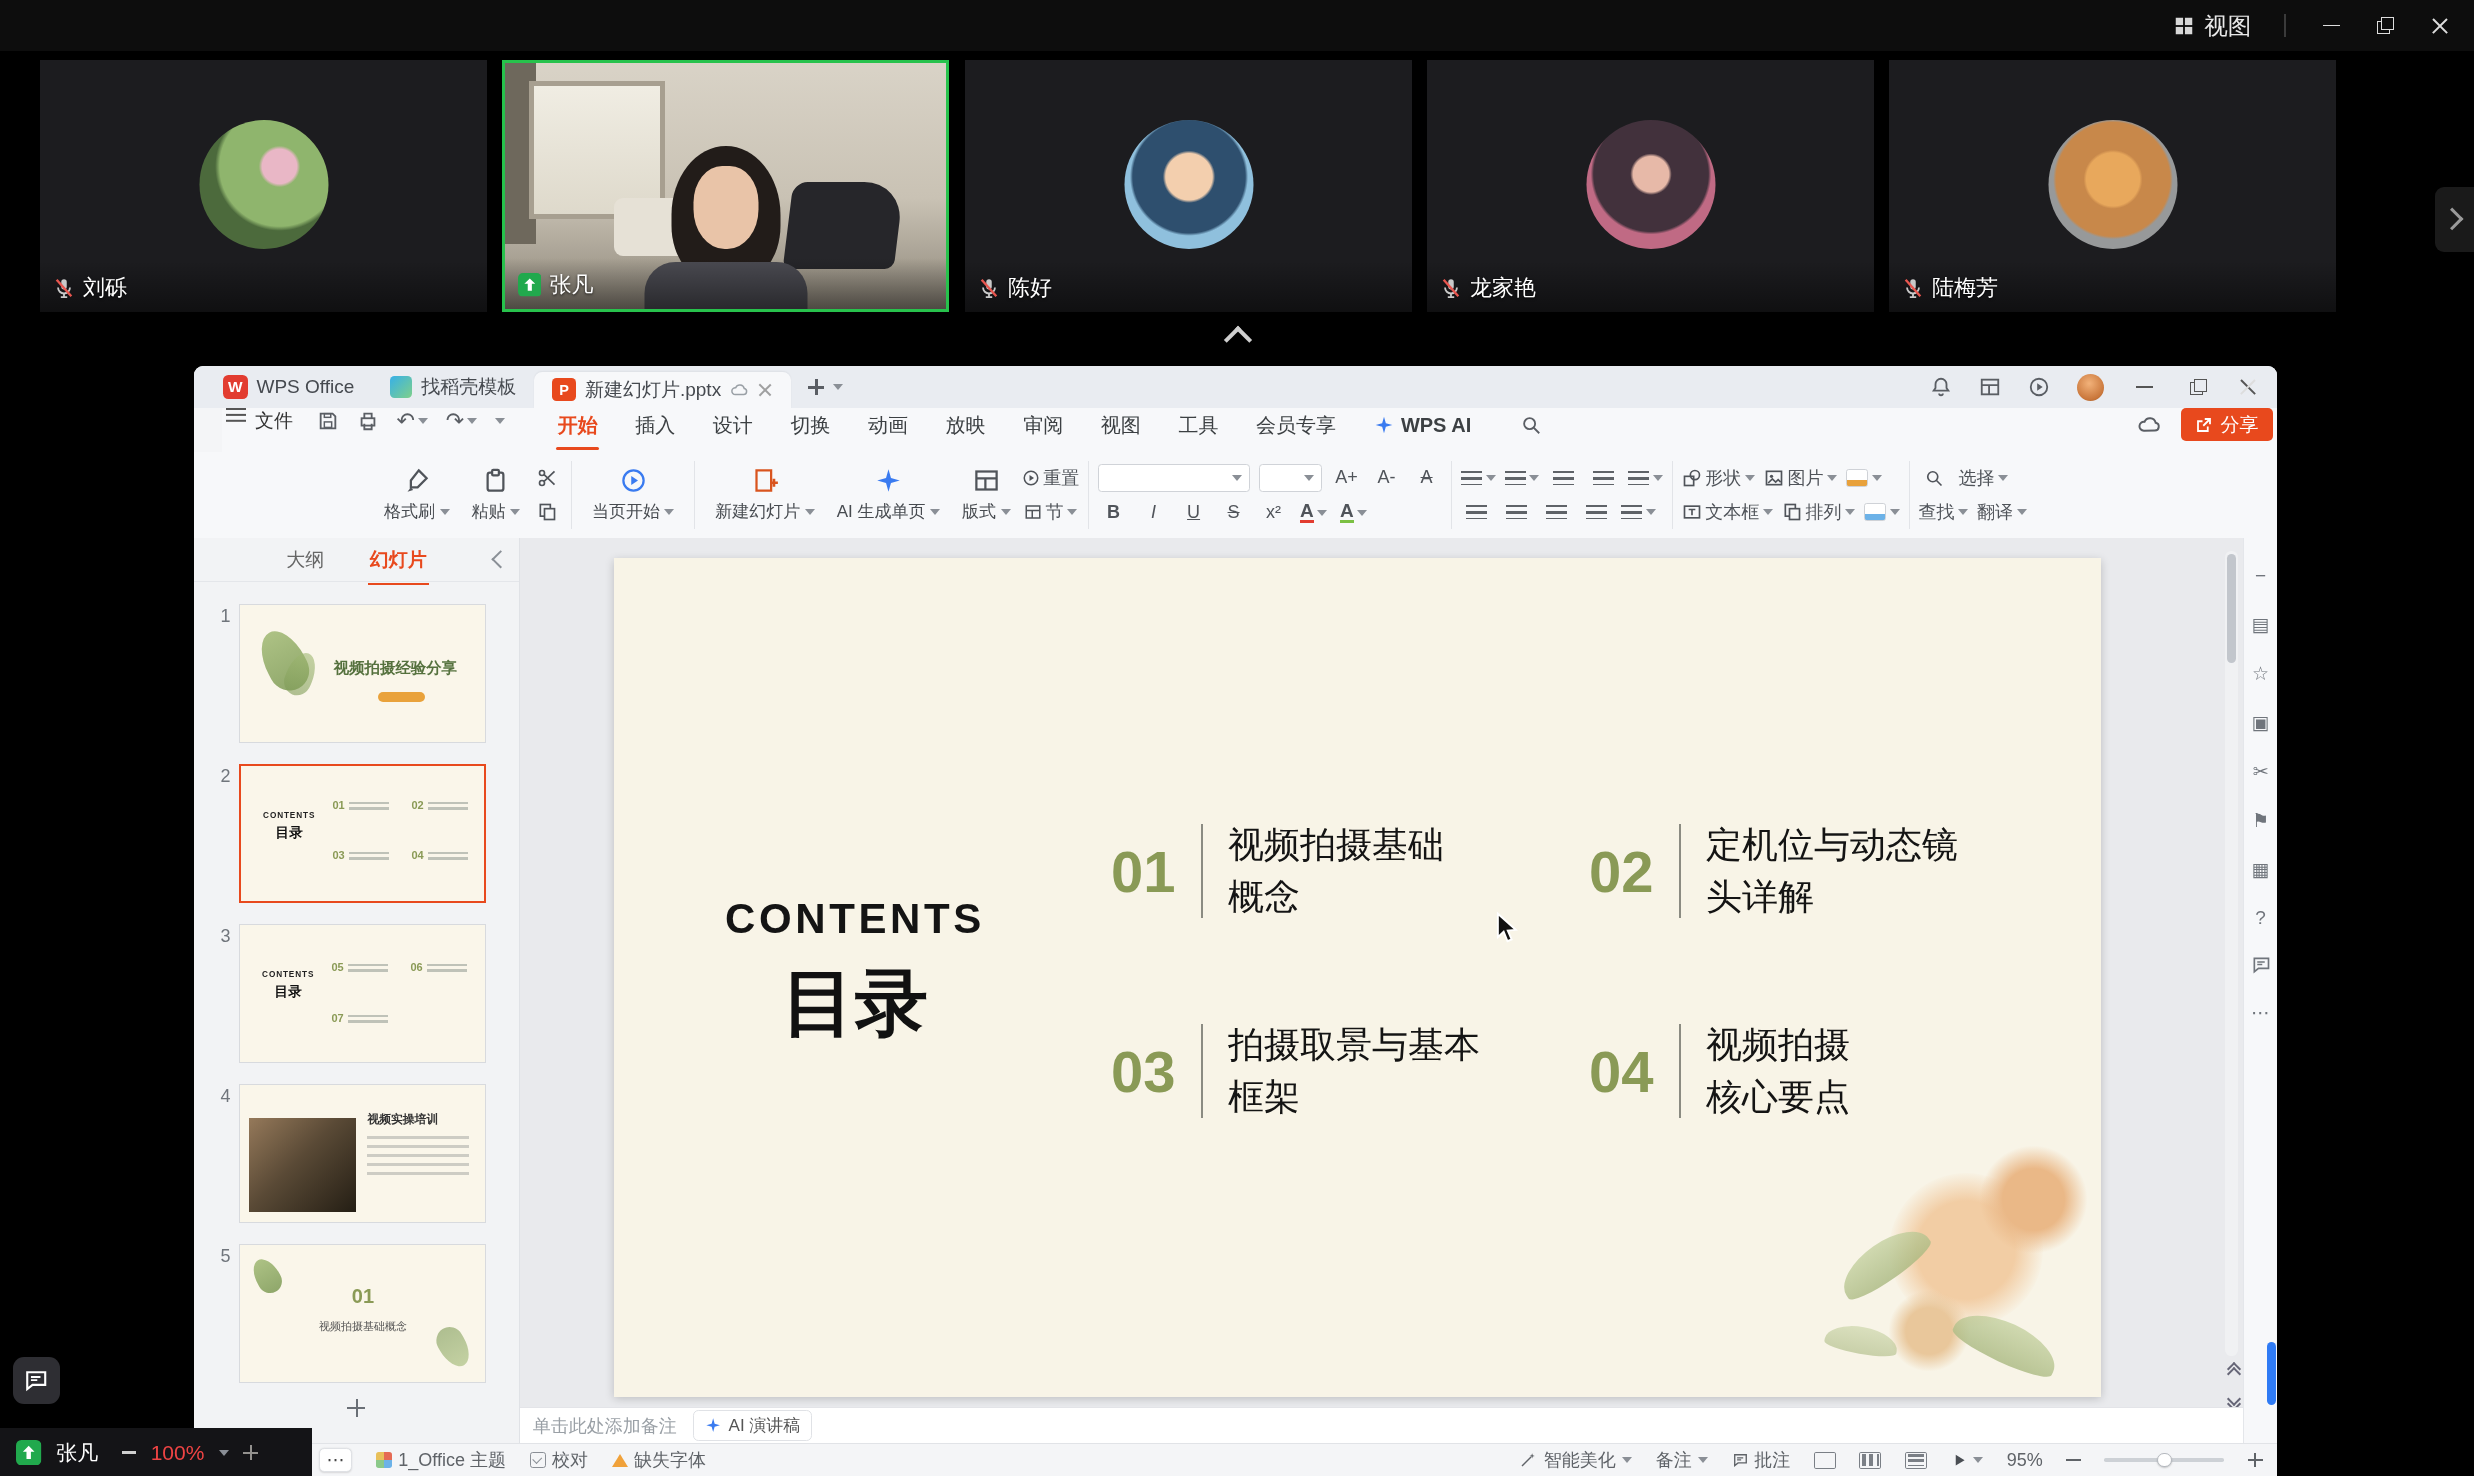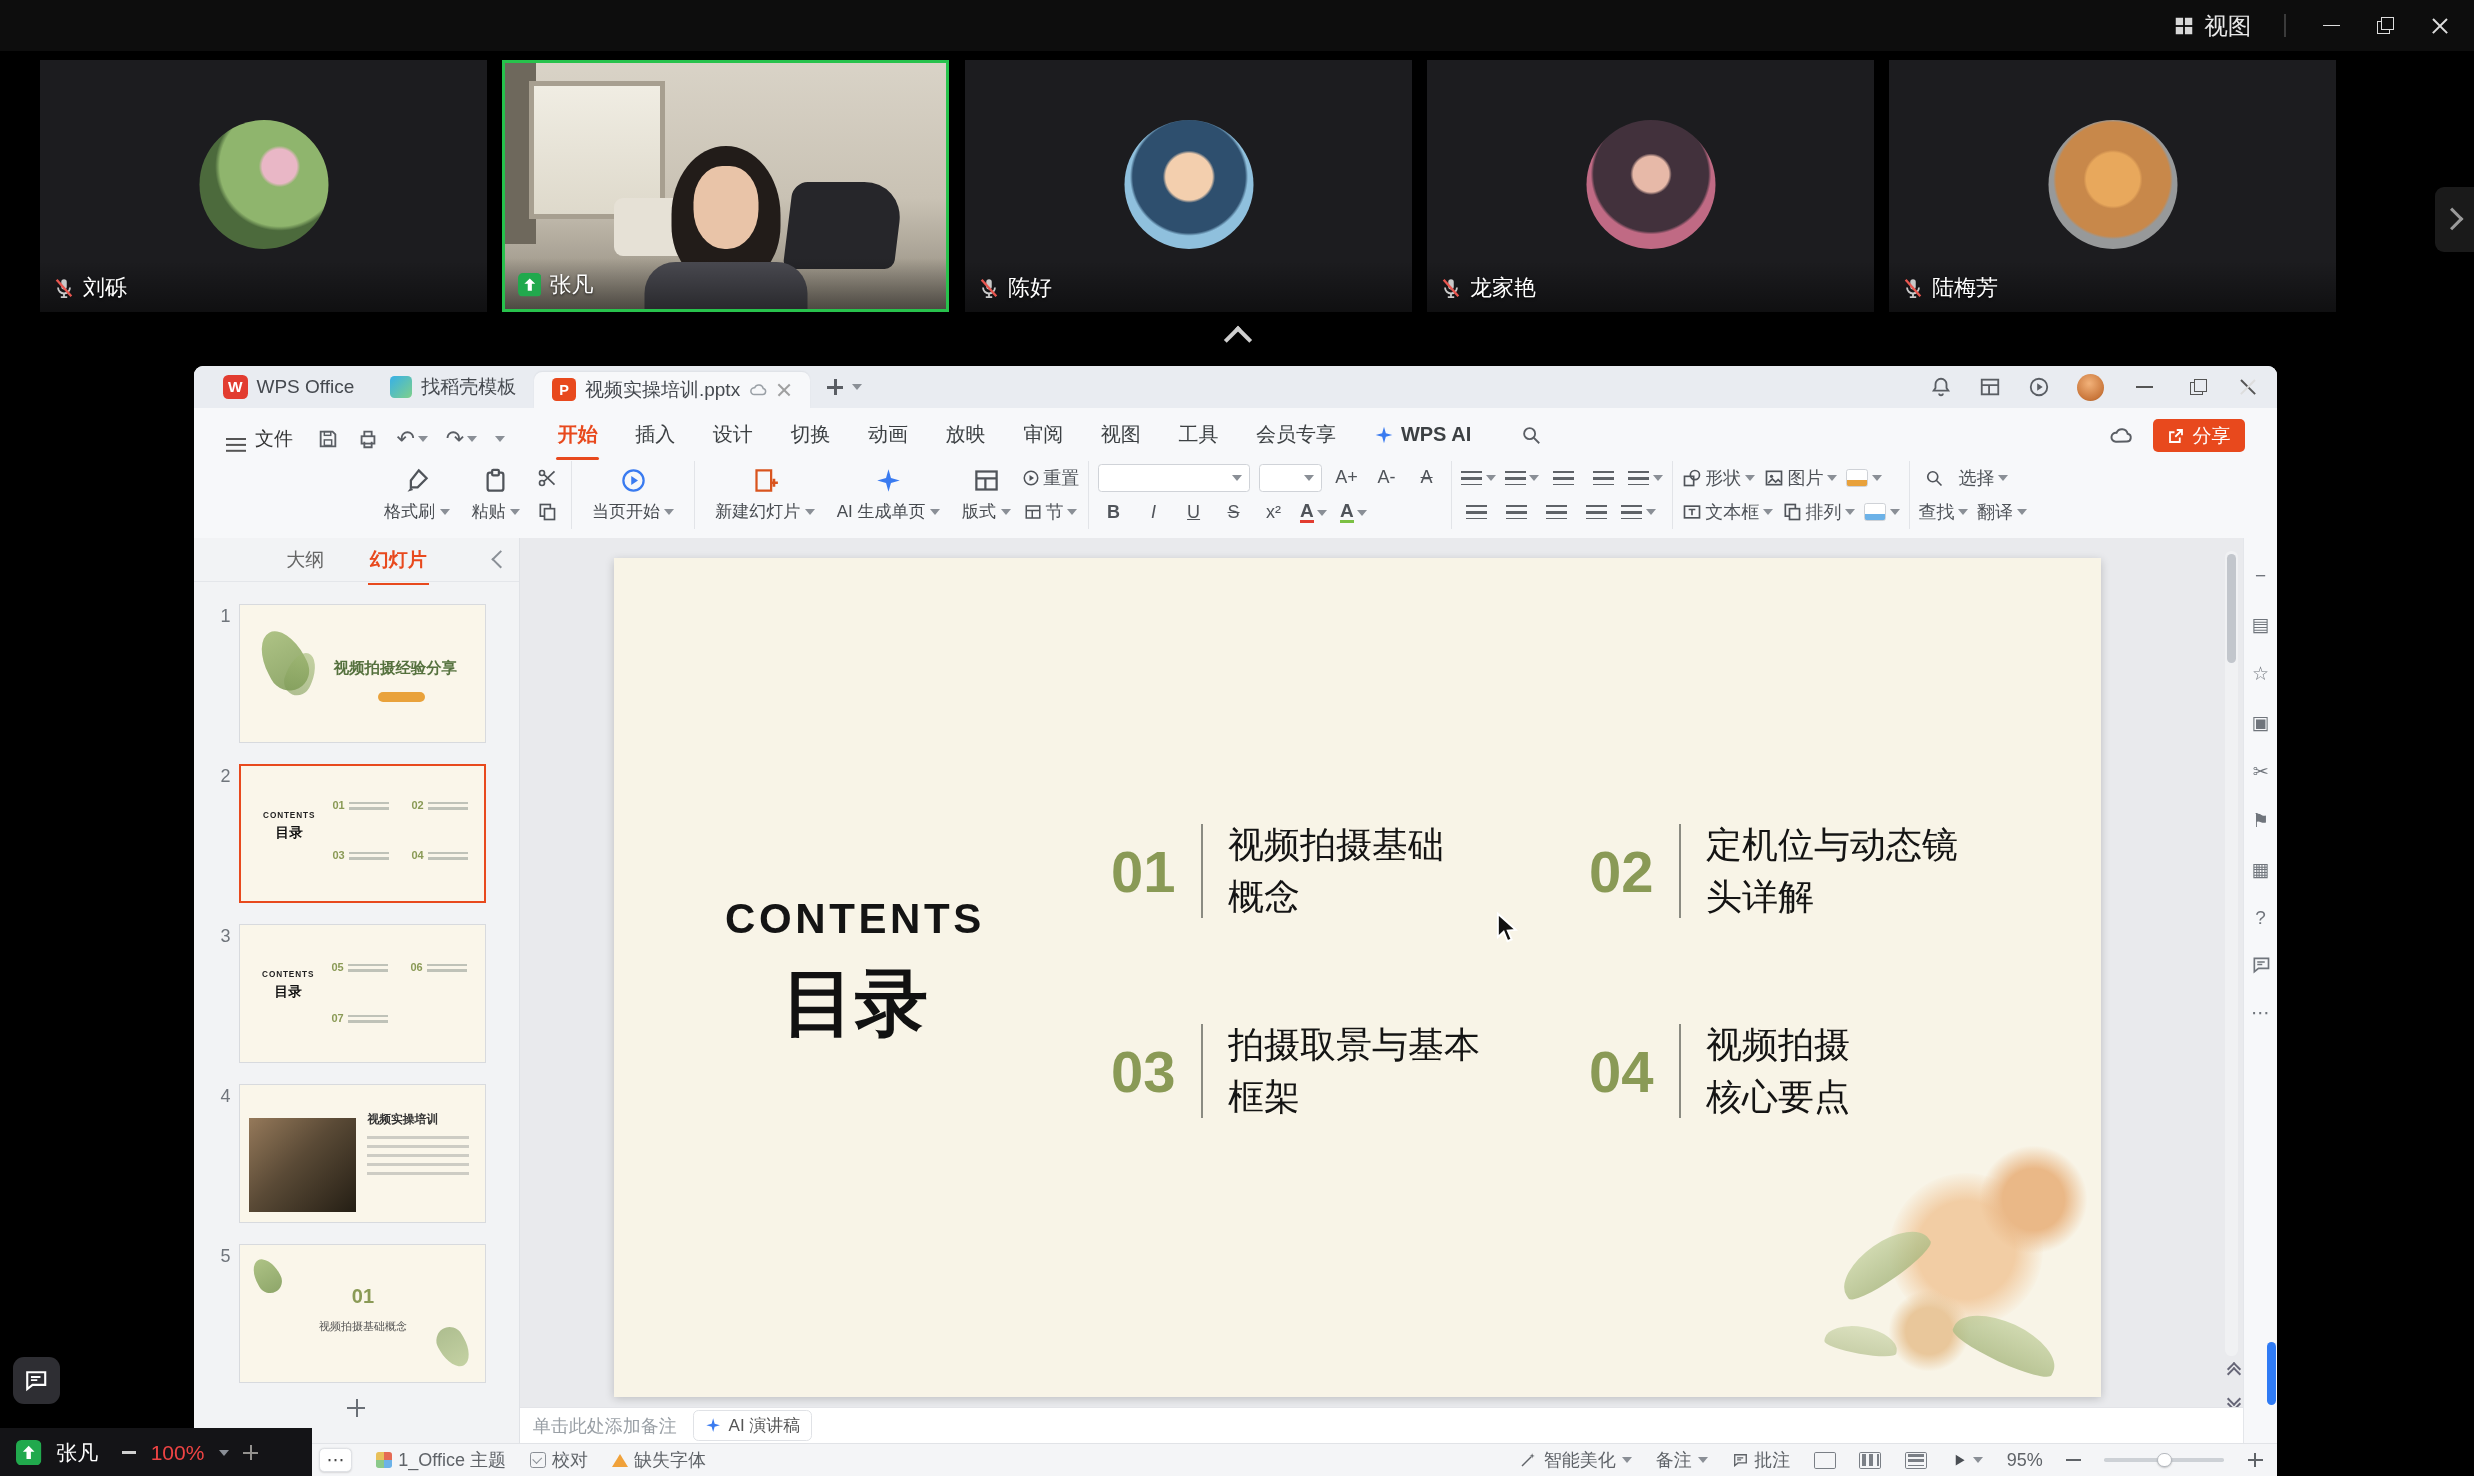--- a/index.html
+++ b/index.html
@@ -76,21 +76,21 @@
   .tclose::before,.tclose::after{content:"";position:absolute;left:0;top:7.3px;width:16.3px;height:1.8px;background:#666;}
   .tclose::before{transform:rotate(45deg);} .tclose::after{transform:rotate(-45deg);}
   .plusbtn{width:23.6px;height:23.6px;position:relative;margin:0 5.4px 0 12.7px;}
   .plusbtn::before{content:"";position:absolute;left:3.6px;top:11px;width:16.3px;height:2.4px;background:#5a5e64;}
   .plusbtn::after{content:"";position:absolute;left:11px;top:3.6px;width:2.4px;height:16.3px;background:#5a5e64;}
   .crt{width:0;height:0;border-left:5.4px solid transparent;border-right:5.4px solid transparent;border-top:6.3px solid #8a8f96;display:inline-block;}
   .tab-icons{margin-left:auto;display:flex;align-items:center;gap:27px;padding-right:9px;color:#5a5e64;}
   .avatar-sm{width:27px;height:27px;border-radius:50%;background:radial-gradient(circle at 45% 35%,#f2b27a,#c9763a 70%,#8a4e22);}
 
   
-  .menubar{height:44px;display:flex;align-items:flex-end;padding:0 32px;background:#f7f8fa;position:relative;}
+  .menubar{height:44px;display:flex;align-items:flex-start;padding:0 4px;background:#f7f8fa;position:relative;margin-left:28px;}
   .hamb{width:20px;height:14.5px;position:relative;margin-right:9px;}
   .hamb::before{content:"";position:absolute;left:0;top:0;width:20px;height:2.2px;background:#555;box-shadow:0 5.9px 0 #555,0 11.8px 0 #555;}
   .qicons{display:flex;align-items:center;gap:18px;margin-left:23.6px;color:#5a5e64;}
   .menus{display:flex;align-items:center;gap:34px;margin-left:51px;font-size:20px;color:#3c4043;}
   .menu{position:relative;padding:3.6px 1.8px;}
   .menu.active{color:#e8491d;font-weight:bold;}
   .menu.active::after{content:"";position:absolute;left:0;right:0;bottom:-8.2px;height:3.6px;background:#e8491d;border-radius:1.8px;}
   .menu.ai{display:flex;align-items:center;gap:7.3px;font-weight:bold;}
   .m-right{margin-left:auto;display:flex;align-items:center;gap:20px;}
   .sharebtn{display:flex;align-items:center;gap:7.3px;background:#e8491d;color:#fff;border-radius:5px;height:33px;
@@ -417,21 +417,21 @@
       <div class="tab">
         <span class="wlogo">W</span>
         <span>WPS Office</span>
       </div>
       <div class="tab">
         <span class="docerlogo"></span>
         <span>找稻壳模板</span>
       </div>
       <div class="tab doc">
         <span class="plogo">P</span>
-        <span>视频实操培训.pptx</span>
+        <span>新建幻灯片.pptx</span>
         <svg style="width:18px;height:18px;color:#9aa0a6" viewBox="0 0 20 20" width="18" height="18">
             <use href="#cloud"></use>
           </svg>
         <span class="tclose"></span>
       </div>
       <span class="plusbtn"></span>
       <span class="crt"></span>
       <div class="tab-icons">
         <svg style="width:22px;height:22px" viewBox="0 0 24 24" width="22" height="22">
             <use href="#bell"></use>

